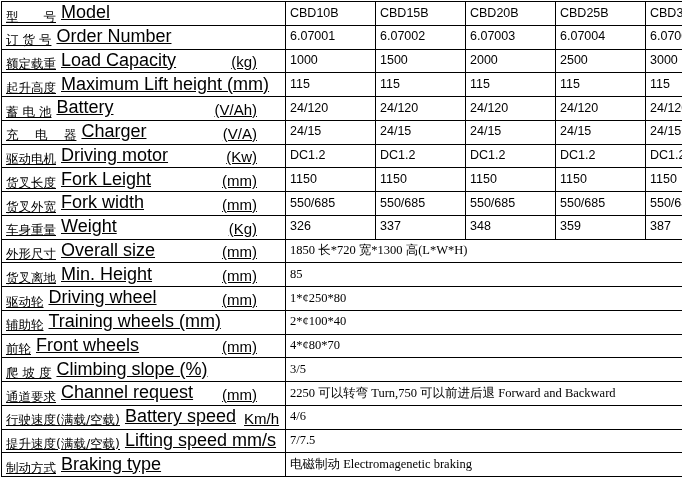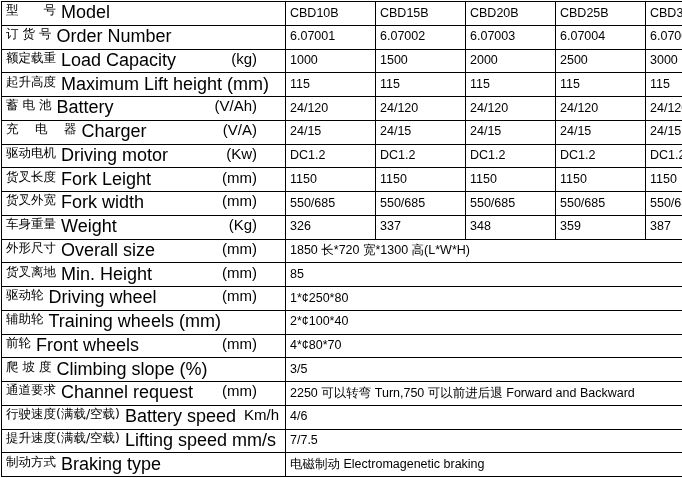--- a/index.html
+++ b/index.html
@@ -31,22 +31,23 @@
     overflow: hidden;
   }
   td.label {
     width: 275px;
   }
   td.val {
     width: 81px;
   }
   .lbl-row {
     display: flex;
-    align-items: flex-start;
+    align-items: flex-end;
     width: 100%;
+    text-decoration: underline;
   }
   .lbl-cn {
     font-family: "DejaVu Sans", sans-serif;
     font-size: 12.5px;
     letter-spacing: 0px;
   }
   .lbl-en {
     font-family: "Liberation Sans", sans-serif;
     font-size: 18px;
     margin-left: 5px;
@@ -57,21 +58,21 @@
     margin-left: auto;
     padding-left: 8px;
     padding-right: 24px;
   }
   .val-txt {
     font-family: "Liberation Sans", sans-serif;
     font-size: 12.5px;
     margin-top: 32px;
   }
   .val-mix {
-    font-family: Liberation Sans, sans-serif;
+    font-family: Liberation Serif, serif;
     font-size: 12.5px;
   }
 </style>
 </head>
 <body>
 
 <table class="spec">
   <tbody>
 
   <tr>

